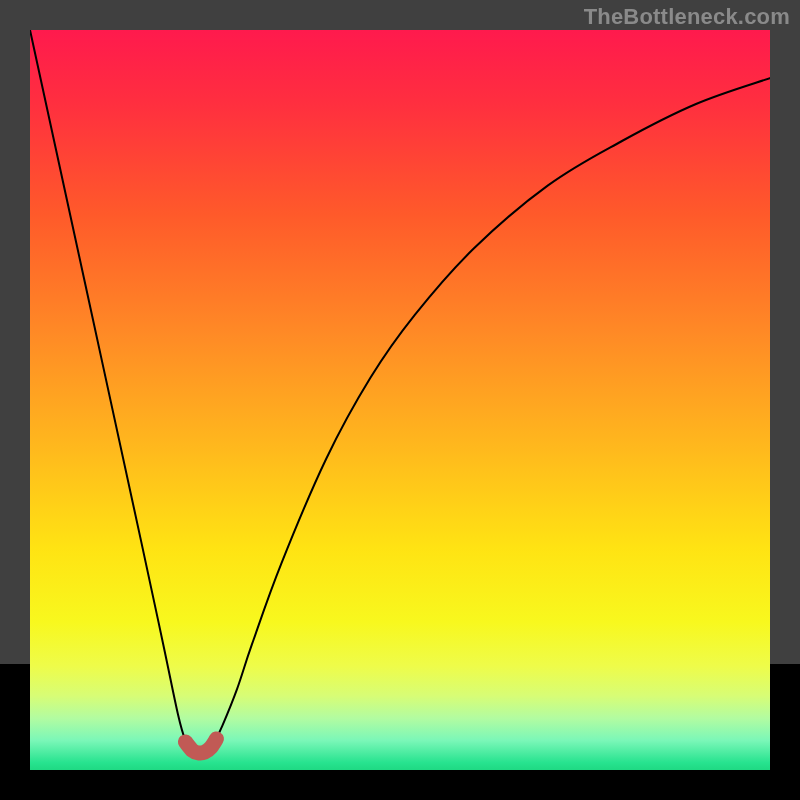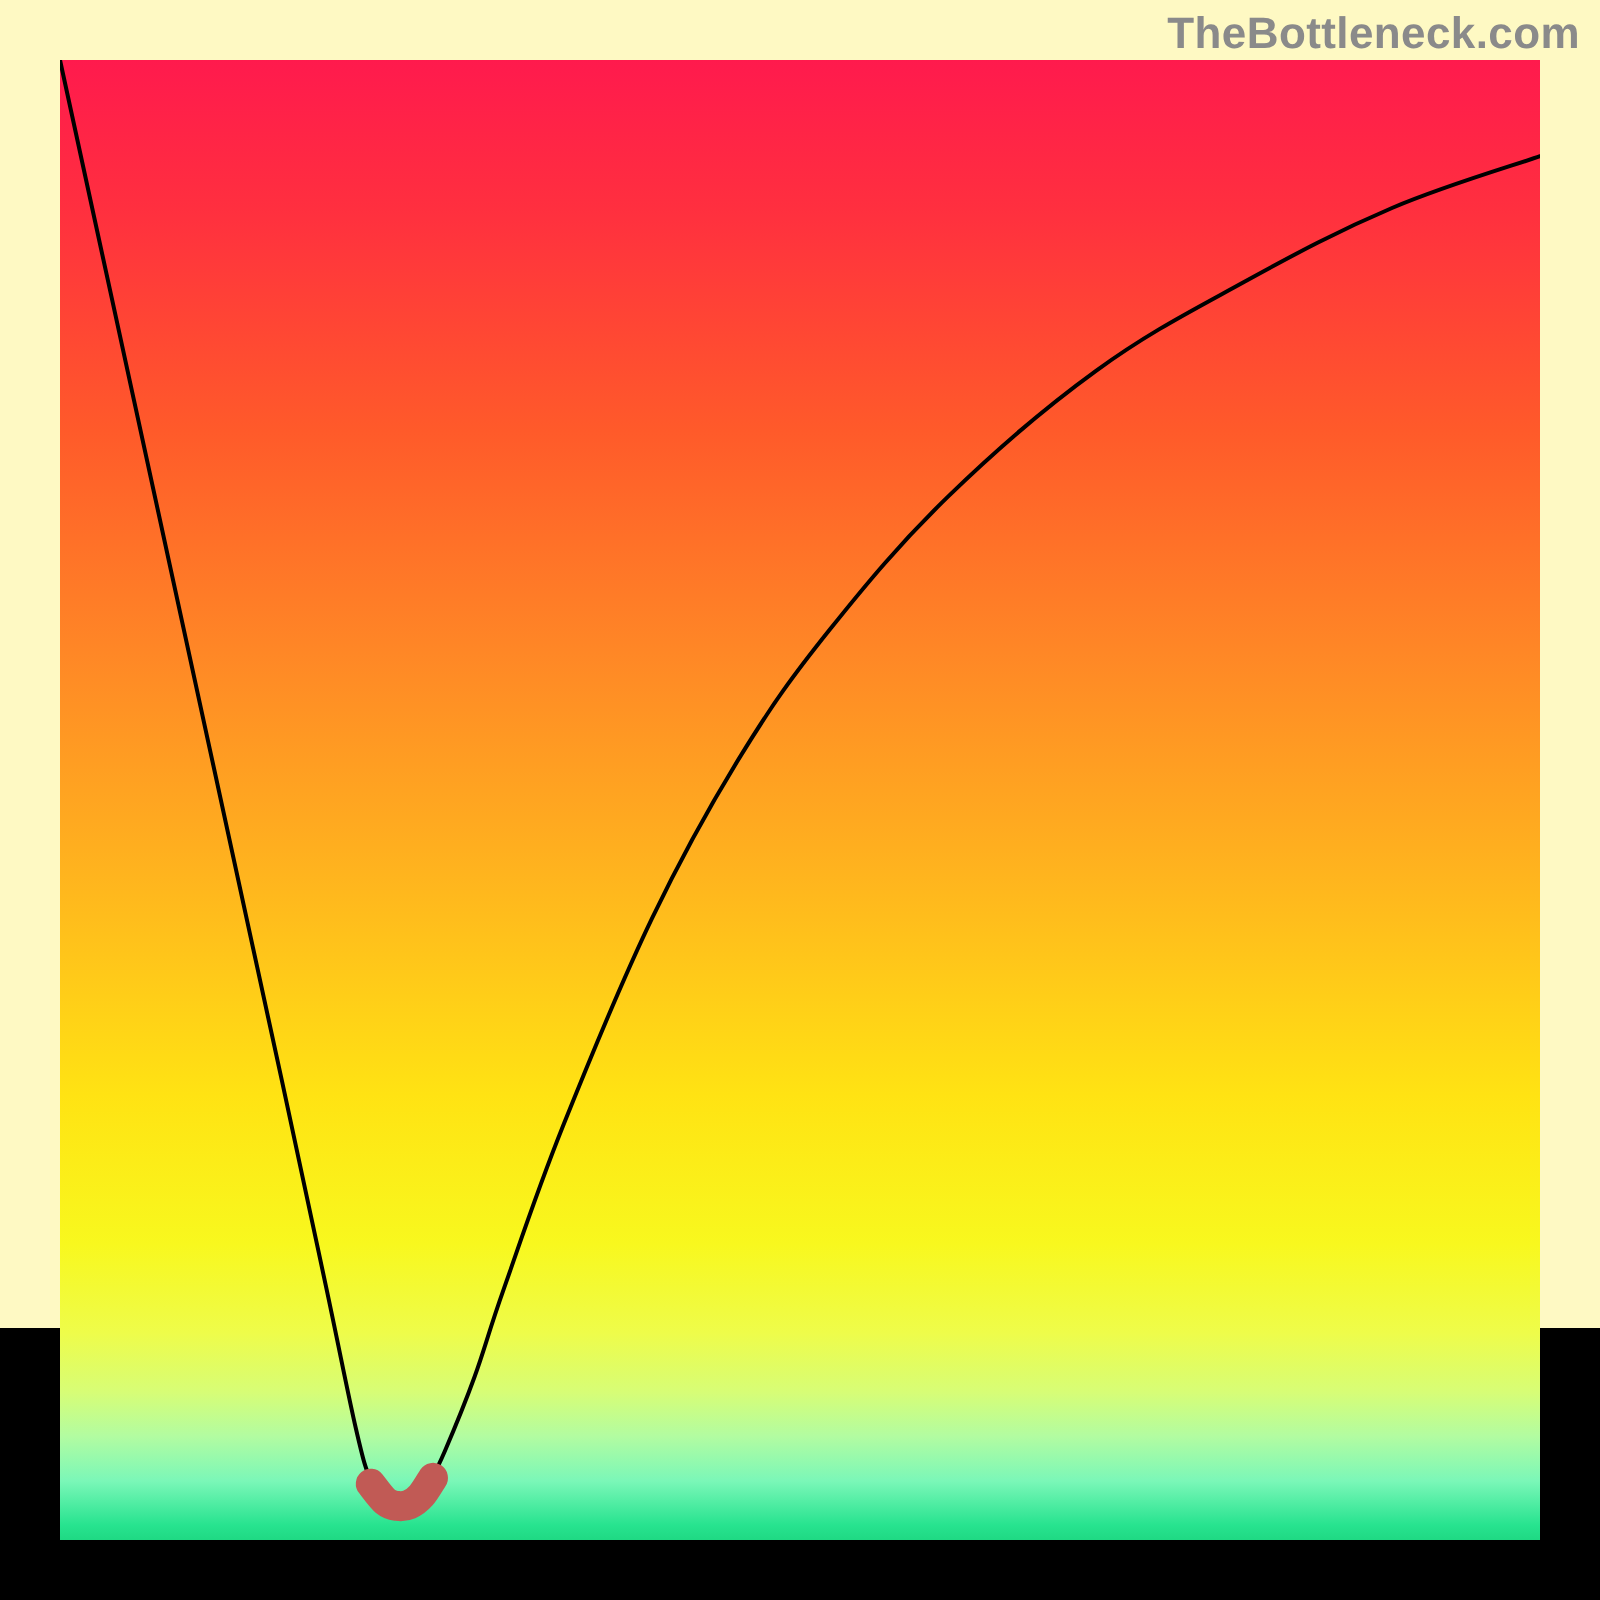--- a/index.html
+++ b/index.html
@@ -8,21 +8,21 @@
     width: 800px;
     height: 800px;
     background: #000;
     overflow: hidden;
   }
   .frame {
     position: absolute;
     left: 0; top: 0;
     width: 800px;
     height: 664px;
-    background: #fef9c3;
+    background: #404040;
   }
   .plot-area {
     position: absolute;
     left: 30px;
     top: 30px;
     width: 740px;
     height: 740px;
     overflow: hidden;
   }
   .gradient {

